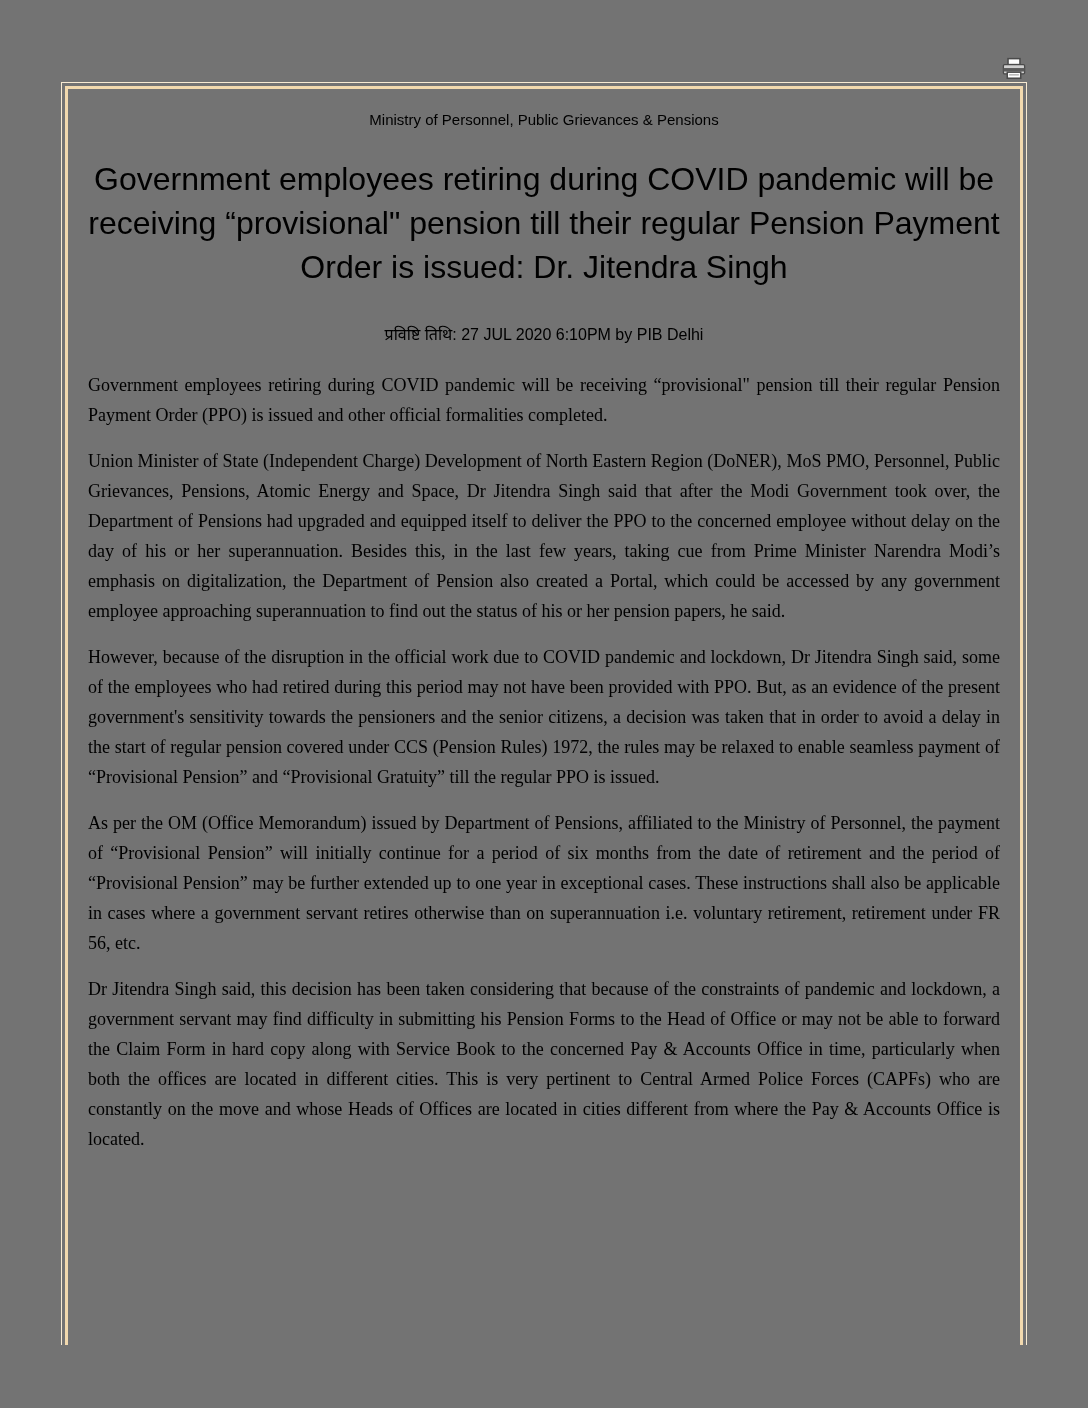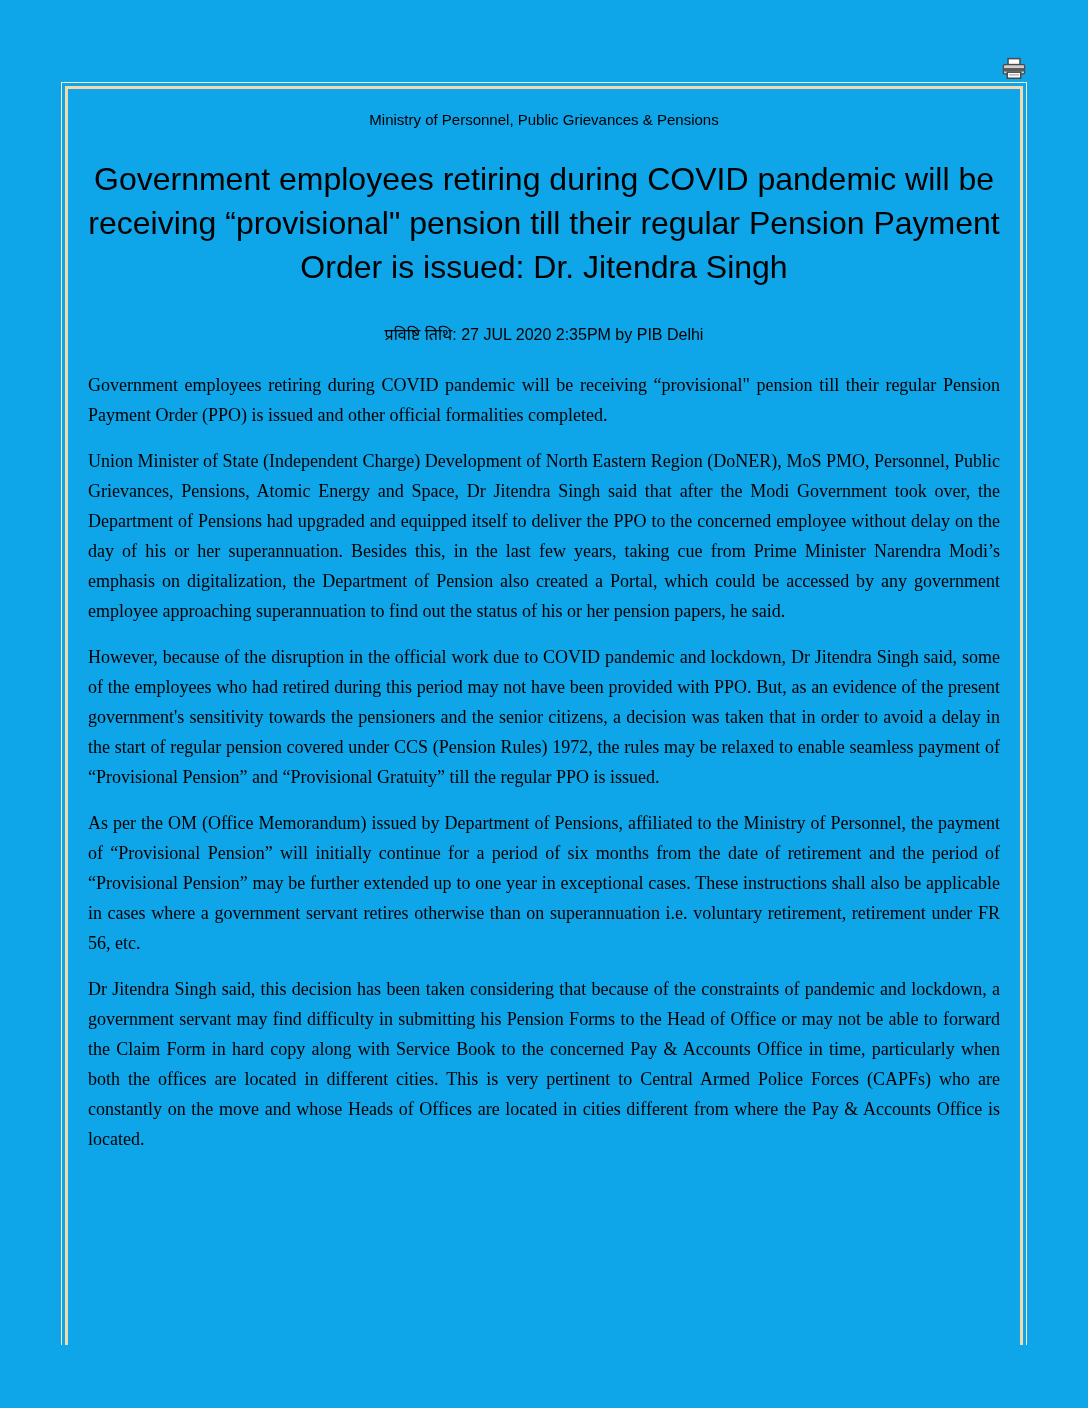--- a/index.html
+++ b/index.html
@@ -5,21 +5,21 @@
   html, body {
     margin: 0;
     padding: 0;
     background: #ffffff;
     font-family: "Liberation Sans", sans-serif;
   }
   .page {
     position: relative;
     width: 1088px;
     height: 1408px;
-    background: #0ea5e9;
+    background: #737373;
     overflow: hidden;
   }
   
   .print-btn {
     position: absolute;
     top: 57px;
     left: 1000px;
     width: 28px;
     height: 28px;
     background: none;
@@ -111,21 +111,21 @@
   </button>
 
   <div class="frame-clip">
     <div class="box-outer">
       <div class="box-inner">
 
         <div class="ministry">Ministry of Personnel, Public Grievances &amp; Pensions</div>
 
         <h1 class="doc-title">Government employees retiring during COVID pandemic will be receiving “provisional" pension till their regular Pension Payment Order is issued: Dr. Jitendra Singh</h1>
 
-        <div class="dateline">प्रविष्टि तिथि: 27 JUL 2020 2:35PM by PIB Delhi</div>
+        <div class="dateline">प्रविष्टि तिथि: 27 JUL 2020 6:10PM by PIB Delhi</div>
 
         <div class="body-text">
           <p>Government employees retiring during COVID pandemic will be receiving “provisional" pension till their regular Pension Payment Order (PPO) is issued and other official formalities completed.</p>
           <p>Union Minister of State (Independent Charge) Development of North Eastern Region (DoNER), MoS PMO, Personnel, Public Grievances, Pensions, Atomic Energy and Space, Dr Jitendra Singh said that after the Modi Government took over, the Department of Pensions had upgraded and equipped itself to deliver the PPO to the concerned employee without delay on the day of his or her superannuation. Besides this, in the last few years, taking cue from Prime Minister Narendra Modi’s emphasis on digitalization, the Department of Pension also created a Portal, which could be accessed by any government employee approaching superannuation to find out the status of his or her pension papers, he said.</p>
           <p>However, because of the disruption in the official work due to COVID pandemic and lockdown, Dr Jitendra Singh said, some of the employees who had retired during this period may not have been provided with PPO. But, as an evidence of the present government's sensitivity towards the pensioners and the senior citizens, a decision was taken that in order to avoid a delay in the start of regular pension covered under CCS (Pension Rules) 1972, the rules may be relaxed to enable seamless payment of “Provisional Pension” and “Provisional Gratuity” till the regular PPO is issued.</p>
           <p>As per the OM (Office Memorandum) issued by Department of Pensions, affiliated to the Ministry of Personnel, the payment of “Provisional Pension” will initially continue for a period of six months from the date of retirement and the period of “Provisional Pension” may be further extended up to one year in exceptional cases. These instructions shall also be applicable in cases where a government servant retires otherwise than on superannuation i.e. voluntary retirement, retirement under FR 56, etc.</p>
           <p>Dr Jitendra Singh said, this decision has been taken considering that because of the constraints of pandemic and lockdown, a government servant may find difficulty in submitting his Pension Forms to the Head of Office or may not be able to forward the Claim Form in hard copy along with Service Book to the concerned Pay &amp; Accounts Office in time, particularly when both the offices are located in different cities. This is very pertinent to Central Armed Police Forces (CAPFs) who are constantly on the move and whose Heads of Offices are located in cities different from where the Pay &amp; Accounts Office is located.</p>
         </div>
 
       </div>

